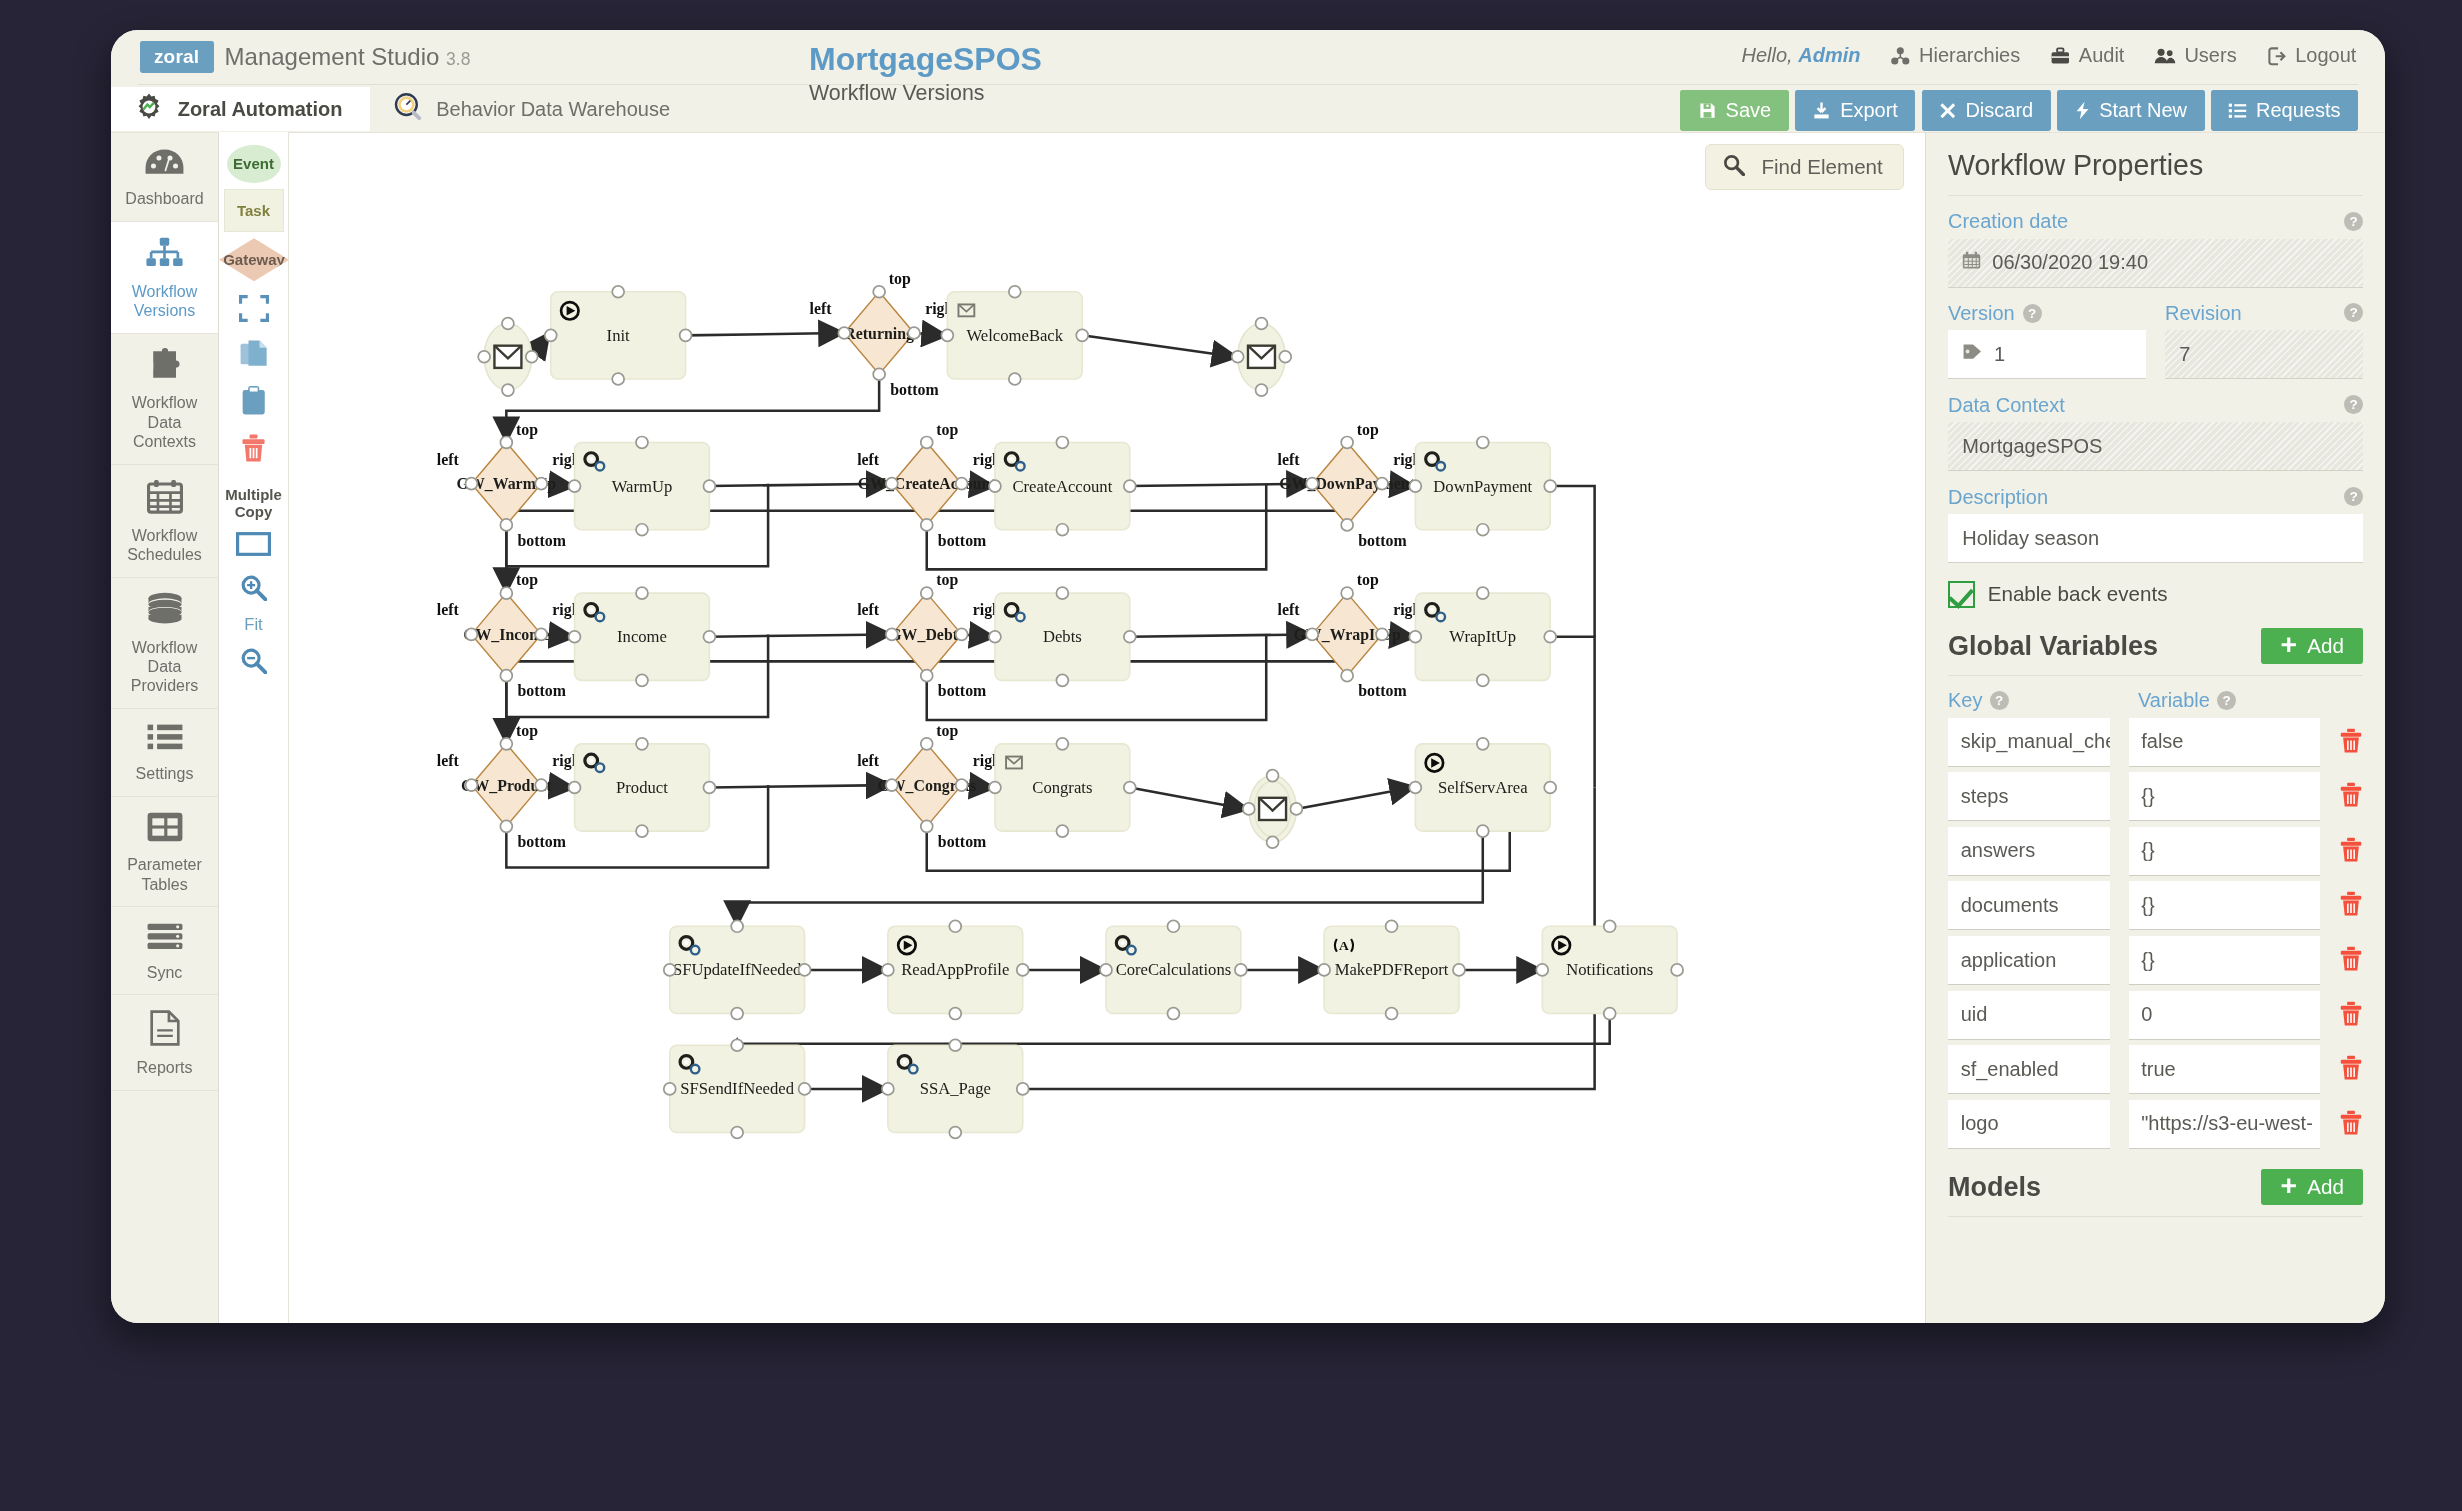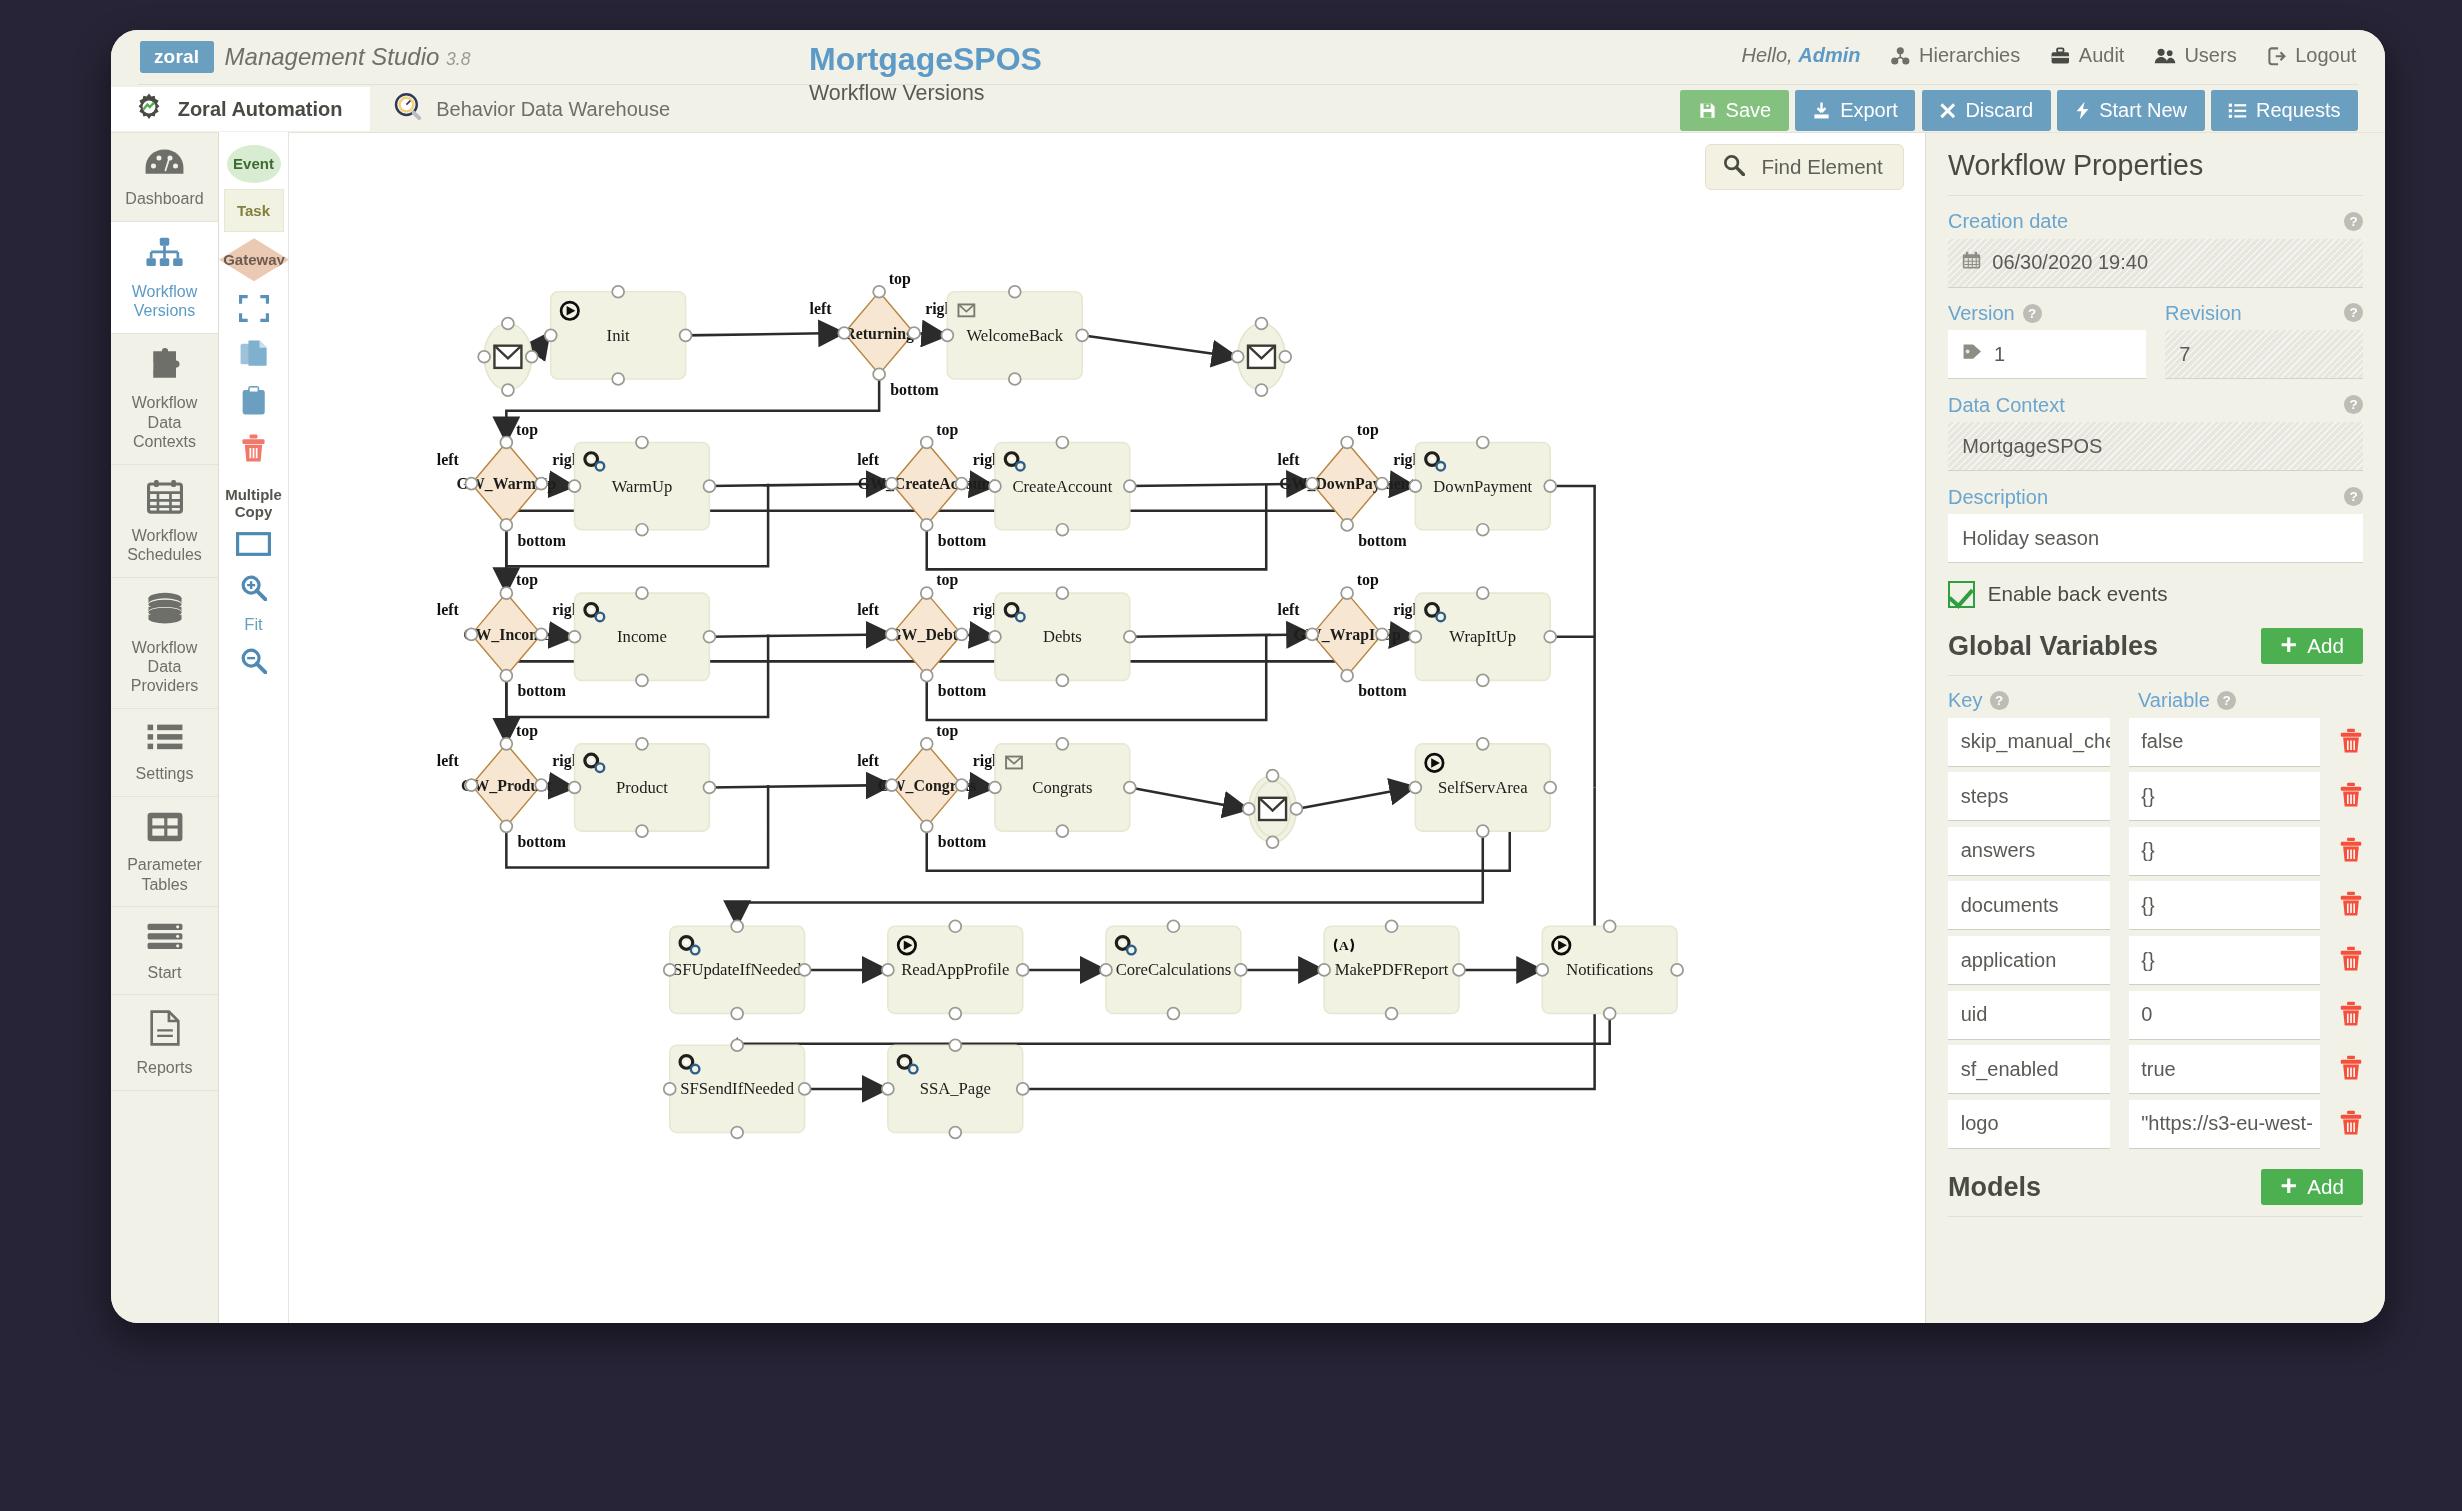--- a/index.html
+++ b/index.html
@@ -37,21 +37,21 @@
   }
   .zoral-logo {
     background: #6a9fc0;
     color: #ffffff;
     font-weight: bold;
     font-size: 19px;
     padding: 4.8px 14.3px 5.6px 14.3px;
     border-radius: 2.4px;
     letter-spacing: 0.2px;
   }
-  .ms-title { color: #6f6f6a; font-size: 24px; font-style: italic; }
+  .ms-title { color: #6f6f6a; font-size: 24px; }
   .ms-title .ver { font-size: 17.5px; color: #9a9a93; }
 
   .modules-row {
     position: absolute; left: 0; top: 57px;
     display: flex; align-items: stretch; height: 44px;
   }
   .module-tab {
     display: flex; align-items: center; gap: 12.7px;
     padding: 0 27px 0 22px;
     height: 44px;
@@ -505,21 +505,21 @@
           <span class="ico">
             <svg width="38" height="28.6" viewBox="0 0 48 36">
                 <rect x="2" y="2" width="44" height="8" rx="2" fill="#6f6f6a"></rect>
                 <rect x="2" y="14" width="44" height="8" rx="2" fill="#6f6f6a"></rect>
                 <rect x="2" y="26" width="44" height="8" rx="2" fill="#6f6f6a"></rect>
                 <circle cx="40" cy="6" r="2" fill="#f2f1e8"></circle>
                 <circle cx="40" cy="18" r="2" fill="#f2f1e8"></circle>
                 <circle cx="40" cy="30" r="2" fill="#f2f1e8"></circle>
               </svg>
           </span>
-          <span class="lbl">Start</span>
+          <span class="lbl">Sync</span>
         </div>
         <div class="nav-item">
           <span class="ico">
             <svg width="32" height="36" viewBox="0 0 40 46">
                 <path d="M3 2h22l12 12v30H3z" fill="none" stroke="#6f6f6a" stroke-width="3.4"></path>
                 <path d="M25 2v12h12" fill="none" stroke="#6f6f6a" stroke-width="3.4"></path>
                 <path d="M10 26h20M10 33h20" stroke="#6f6f6a" stroke-width="3"></path>
               </svg>
           </span>
           <span class="lbl">Reports</span>

